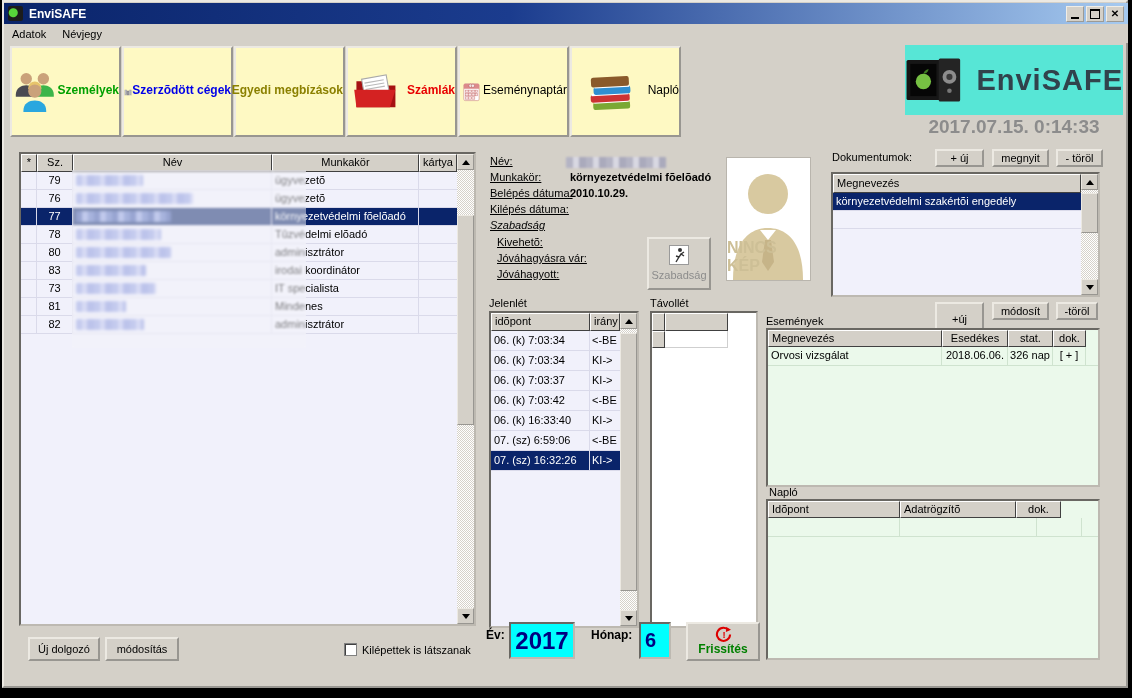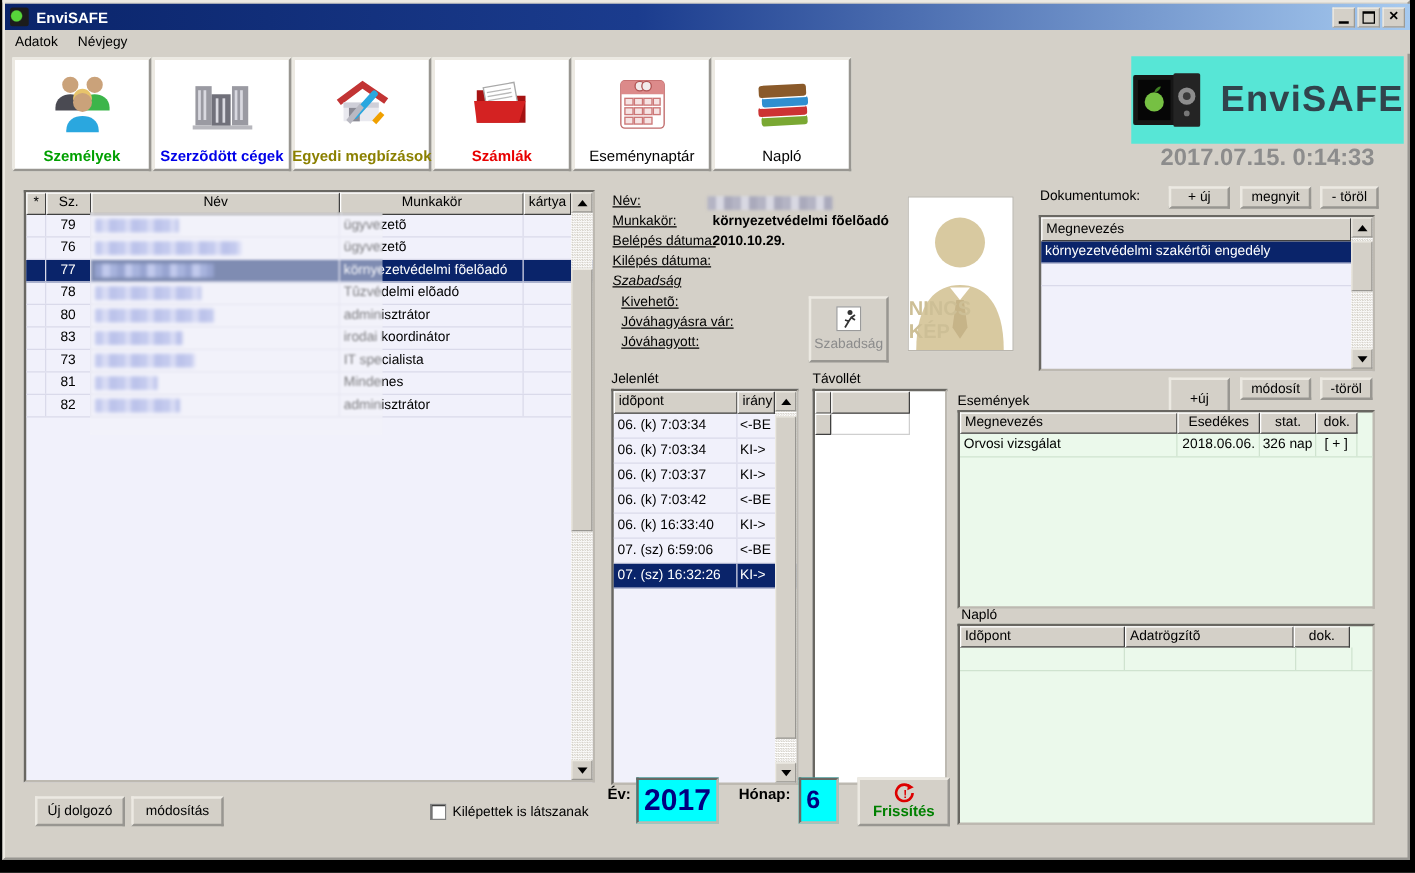--- a/index.html
+++ b/index.html
@@ -16,22 +16,22 @@
     background:radial-gradient(circle at 35% 45%,#57d53a 0 4px,#1c1c1c 5px);}
   .title-text{color:#fff;font-weight:bold;font-size:12px;margin-left:6px;}
   .winbtns{margin-left:auto;display:flex;gap:2px;margin-right:4px;}
   .wbtn{width:16px;height:14px;background:#d4d0c8;border:1px outset #f0ede6;
     display:flex;align-items:center;justify-content:center;font-weight:bold;font-size:10px;line-height:10px;}
   .glyph-min{width:8px;height:2px;background:#000;margin-top:8px;}
   .glyph-max{width:8px;height:7px;border:1px solid #000;border-top-width:2px;}
   .menubar{left:4px;top:24px;width:1124px;height:19px;background:#d4d0c8;display:flex;align-items:center;}
   .menu-item{padding:2px 8px;}
   
-  .tbtn{top:46px;height:91px;width:111px;background:#ffffff;border:2px outset #ece9e2;
-    box-sizing:border-box;display:flex;flex-direction:column;align-items:center;justify-content:flex-end;}
+  .tbtn{top:46px;height:91px;width:111px;background:#fef9c3;border:2px outset #ece9e2;
+    box-sizing:border-box;display:flex;flex-direction:row;align-items:center;justify-content:flex-end;}
   .tbtn svg{margin:auto;}
   .tlabel{font-size:12px;font-weight:bold;margin-bottom:3px;white-space:nowrap;}
   .tlabel.plain{font-weight:normal;color:#000;}
   .logo{left:905px;top:45px;width:218px;height:70px;background:#57e6d6;display:flex;align-items:center;}
   .logo-text{font-size:29px;font-weight:bold;color:#31434c;letter-spacing:1px;margin-left:4px;}
   .datetime{left:905px;top:116px;width:218px;text-align:center;font-size:19px;font-weight:bold;color:#8c8c8c;}
   
   .raisedbtn{background:#d4d0c8;border:2px outset #ece9e2;box-sizing:border-box;
     display:flex;align-items:center;justify-content:center;white-space:nowrap;}
   .sunkenbox{border:2px inset #bdb9b1;box-sizing:border-box;}
@@ -482,21 +482,21 @@
           <div class="ev3">326 nap</div>
           <div class="ev4">[ + ]</div>
         </div>
       </div>
   </div>
 
   <div class="abs" style="left:769px;top:486px;">Napló</div>
   <div class="abs sunkenbox grn" style="left:766px;top:499px;width:334px;height:161px;">
     <div class="thead">
       <div class="hcell" style="width:132px;height:17px;">Idõpont</div>
-      <div class="hcell" style="width:135px;height:17px;">Adatrögzítõ</div>
+      <div class="hcell" style="width:116px;height:17px;">Adatrögzítõ</div>
       <div class="hcell hc" style="width:45px;height:17px;">dok.</div>
     </div>
     <div id="log-body">
         <div class="lgrow">
           <div class="lg1"></div>
           <div class="lg2"></div>
           <div class="lg3"></div>
         </div>
       </div>
   </div>

